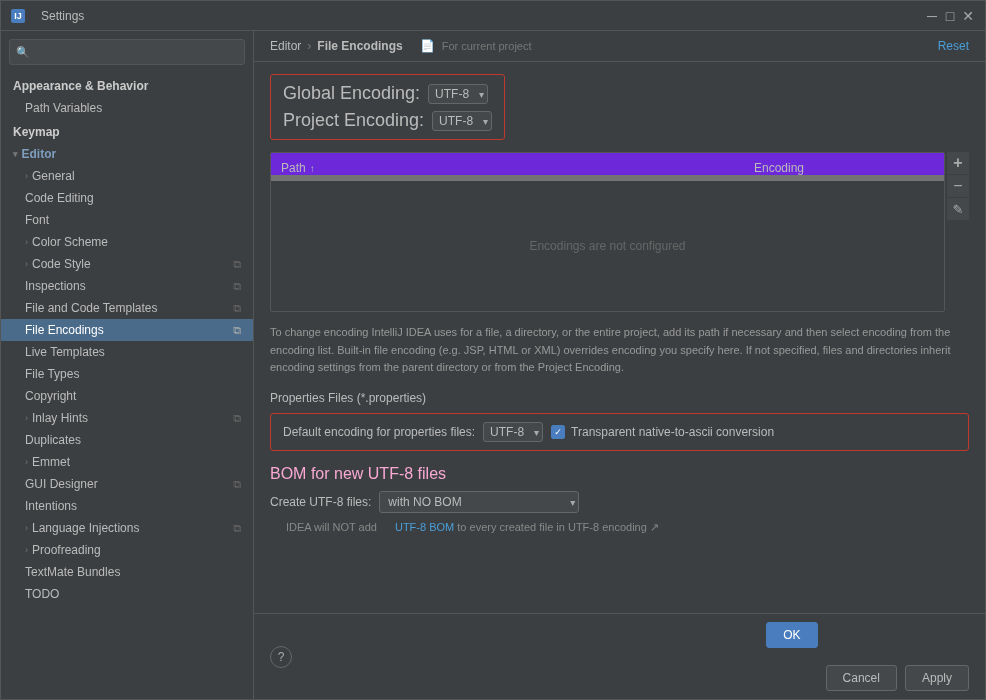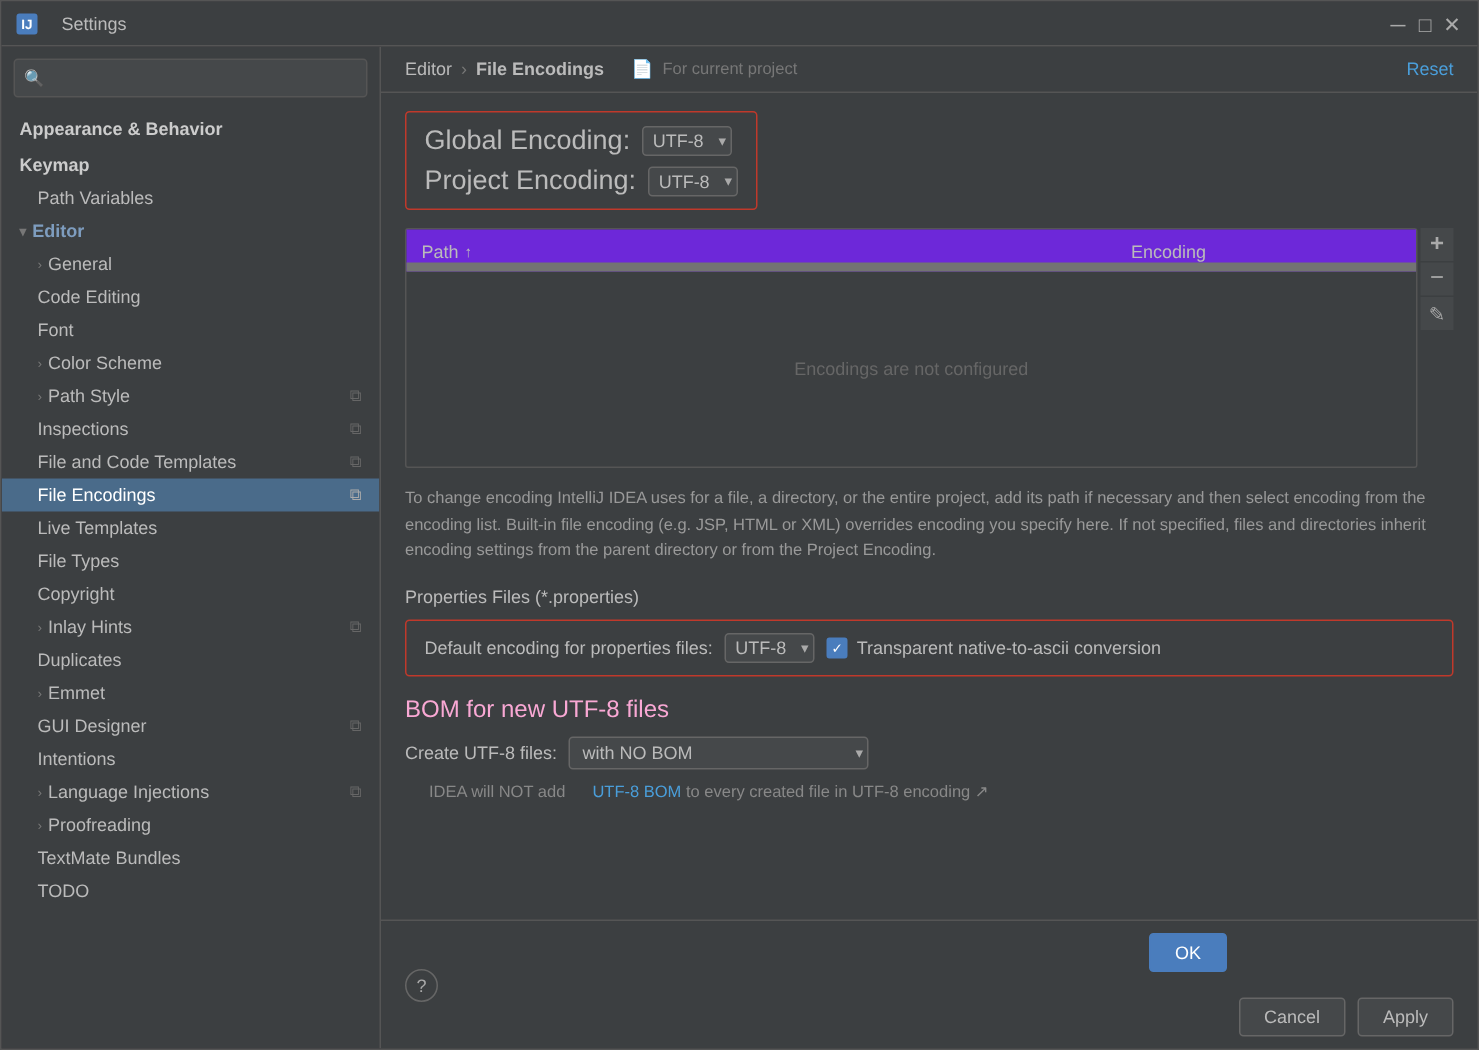--- a/index.html
+++ b/index.html
@@ -433,26 +433,26 @@
       <div class="search-box">
         <span class="search-icon">🔍</span>
         <input class="search-input" type="text" placeholder="" style="">
       </div>
 
       <div class="sidebar-nav">
 
         <div class="nav-item header">
           <span>Appearance &amp; Behavior</span>
         </div>
+        <div class="nav-item nav-indent1">
+          <span>Path Variables</span>
+        </div>
+
         <div class="nav-item header">
           <span>Keymap</span>
-        </div>
-
-        <div class="nav-item nav-indent1">
-          <span>Path Variables</span>
         </div>
 
         <div class="nav-item section-header">
           <span class="nav-arrow">▾</span>
           <span>Editor</span>
         </div>
 
         <div class="nav-item nav-indent1">
           <span class="nav-arrow">›</span>
           <span>General</span>
@@ -466,21 +466,21 @@
           <span>Font</span>
         </div>
 
         <div class="nav-item nav-indent1">
           <span class="nav-arrow">›</span>
           <span>Color Scheme</span>
         </div>
 
         <div class="nav-item nav-indent1">
           <span class="nav-arrow">›</span>
-          <span>Path Style</span>
+          <span>Code Style</span>
           <span class="nav-icon-right">⧉</span>
         </div>
 
         <div class="nav-item nav-indent1">
           <span>Inspections</span>
           <span class="nav-icon-right">⧉</span>
         </div>
 
         <div class="nav-item nav-indent1">
           <span>File and Code Templates</span>

